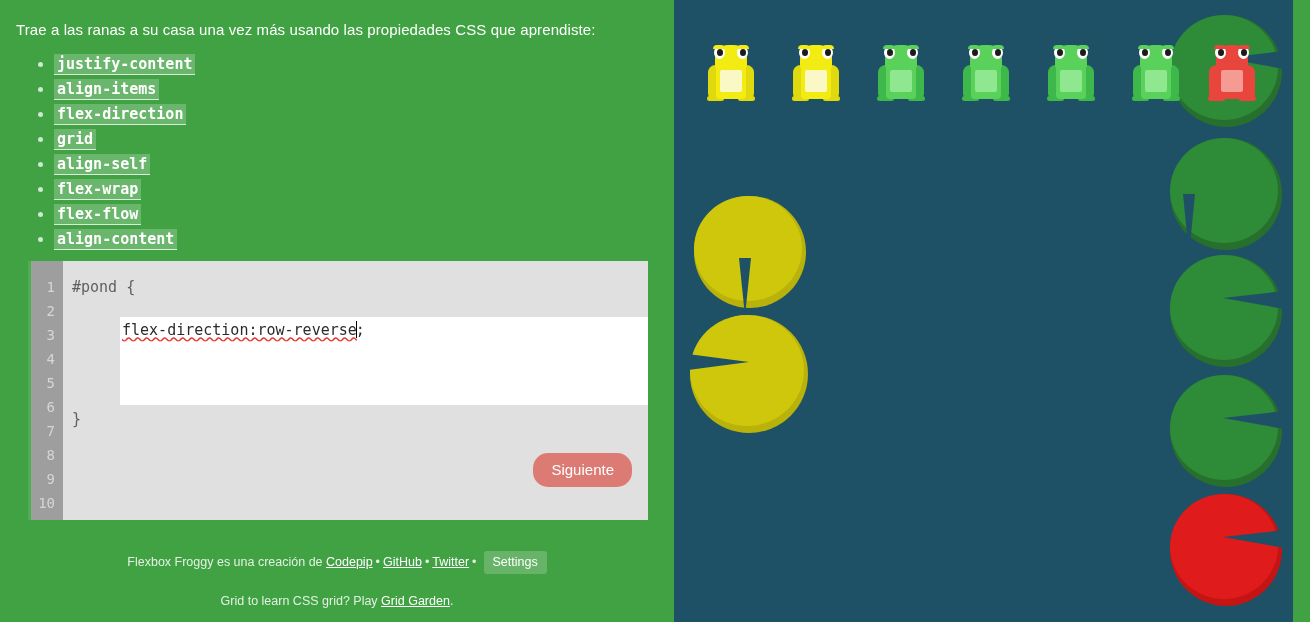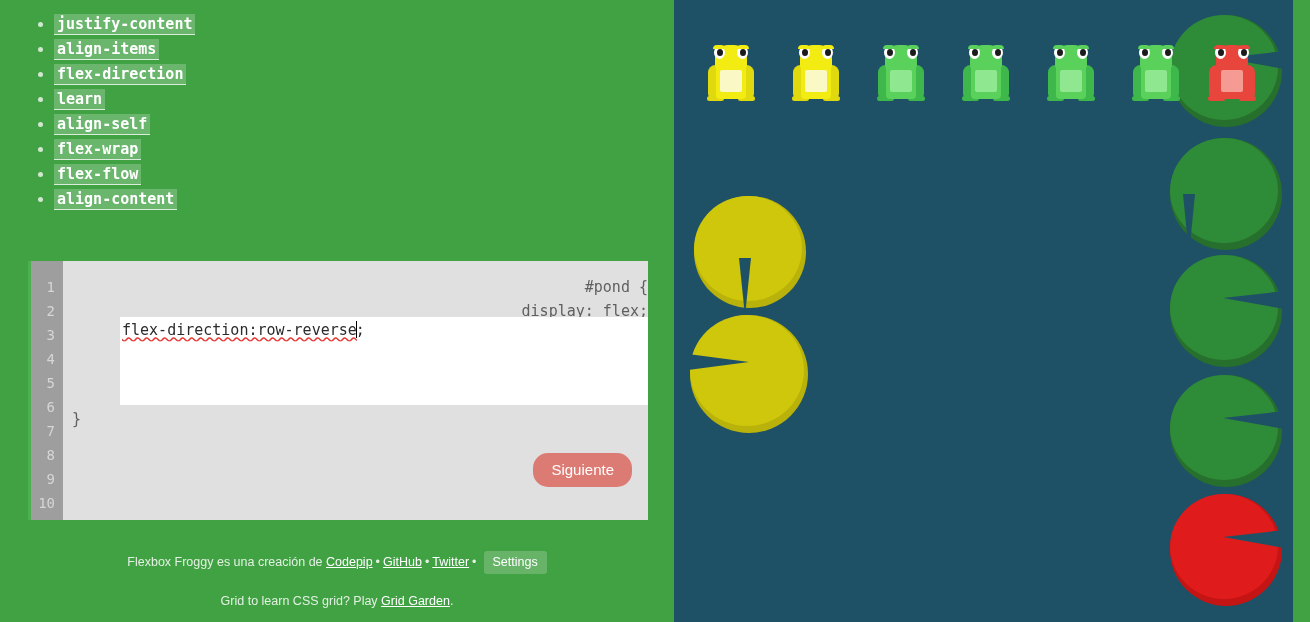--- a/index.html
+++ b/index.html
@@ -91,21 +91,21 @@
   #code-area {
     position: relative;
     flex: 1;
     padding: 14px 0 0 9px;
     box-sizing: border-box;
     font-family: "DejaVu Sans Mono", monospace;
     font-size: 15px;
     line-height: 24px;
     color: #5f5f5f;
   }
-  .code-line { white-space: pre; height: 24px; text-align: right; }
+  .code-line { white-space: pre; height: 24px; }
 
   #editable-region {
     position: absolute;
     left: 57px;
     top: 56px;
     width: 553px;
     height: 88px;
     background: #ffffff;
     box-sizing: border-box;
     padding: 1px 0 0 2px;
@@ -314,26 +314,27 @@
   .frog .eyebrow.left { left: 5px; }
   .frog .eyebrow.right { right: 5px; }
 </style>
 </head>
 <body>
 
 <div id="app">
 
   <div id="instructions-panel">
 
+    <p id="instructions-text">Trae a las ranas a su casa una vez más usando las propiedades CSS que aprendiste:</p>
 
     <ul id="property-list">
       <li><span class="codetag">justify-content</span></li>
       <li><span class="codetag">align-items</span></li>
       <li><span class="codetag">flex-direction</span></li>
-      <li><span class="codetag">learn</span></li>
+      <li><span class="codetag">grid</span></li>
       <li><span class="codetag">align-self</span></li>
       <li><span class="codetag">flex-wrap</span></li>
       <li><span class="codetag">flex-flow</span></li>
       <li><span class="codetag">align-content</span></li>
     </ul>
 
     <div id="editor-wrap">
       <div id="line-numbers">
         <div>1</div>
         <div>2</div>
@@ -342,21 +343,20 @@
         <div>5</div>
         <div>6</div>
         <div>7</div>
         <div>8</div>
         <div>9</div>
         <div>10</div>
       </div>
 
       <div id="code-area">
         <div class="code-line">#pond {</div>
-        <div class="code-line">  display: flex;</div>
 
         <div id="editable-region">
           <span id="editable-text"><span class="squiggle">flex-direction:row-reverse</span><span id="text-caret"></span><span>;</span></span>
         </div>
 
         <div id="closing-brace">}</div>
 
         <button id="next-button">Siguiente</button>
       </div>
     </div>

